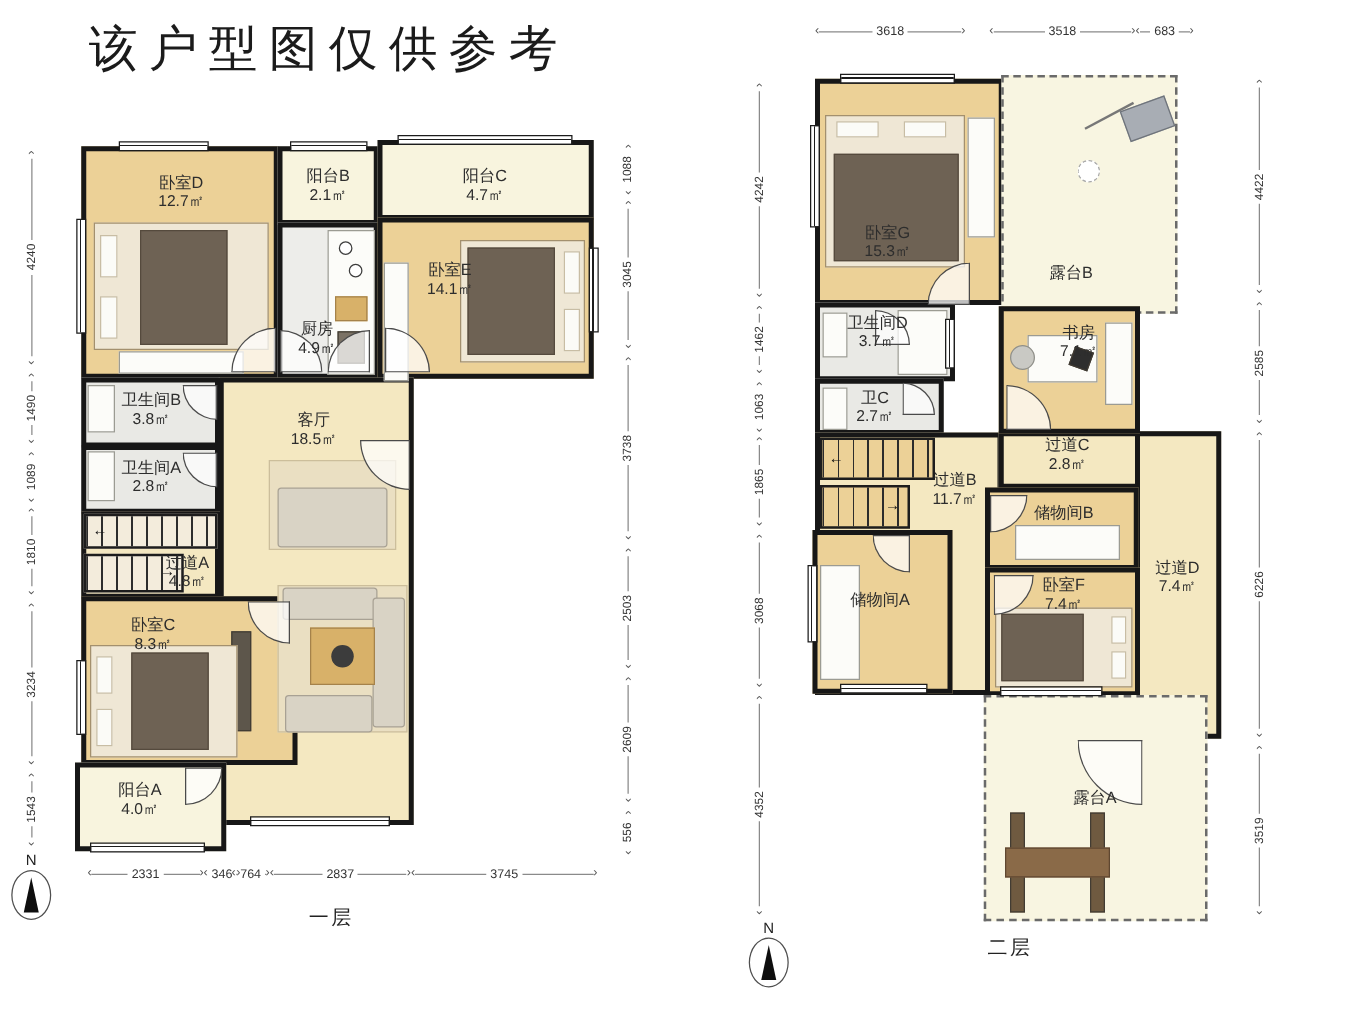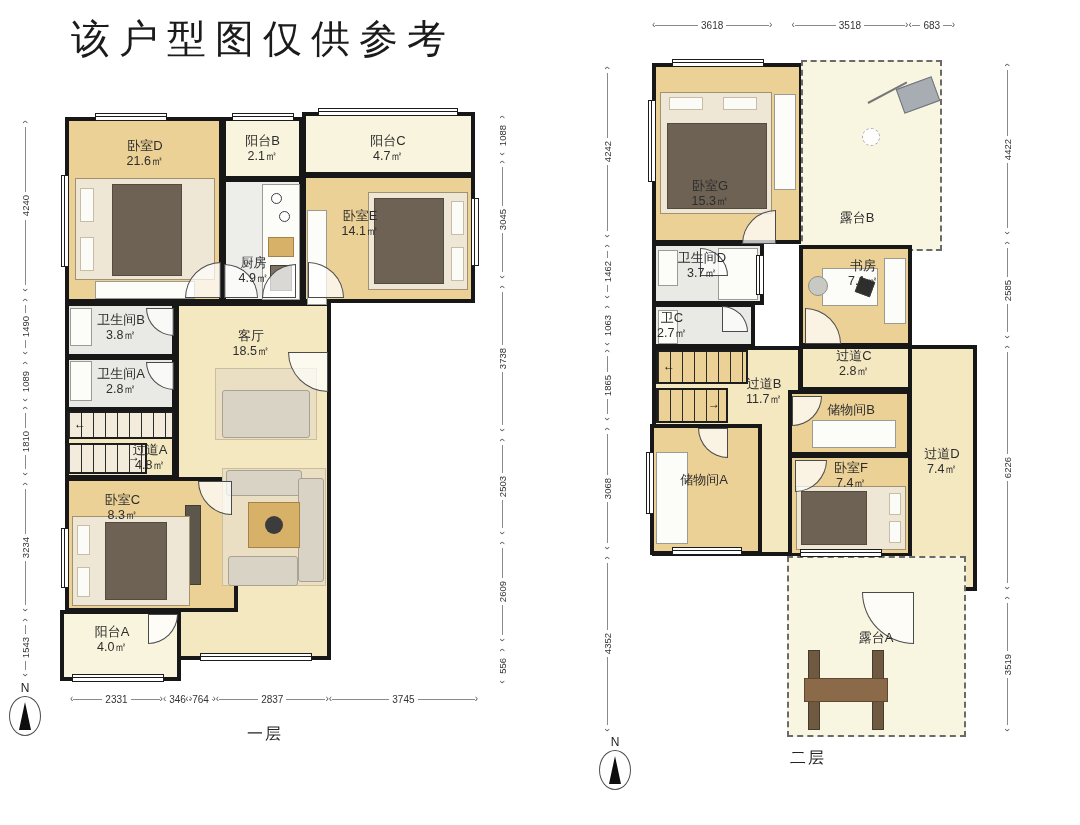--- a/index.html
+++ b/index.html
@@ -240,21 +240,21 @@
     <div style="position:absolute;left:16px;top:13px;width:18px;height:18px;border-radius:50%;background:#3c3c3c;"></div>
   </div>
   <div class="furn bedframe" style="left:72px;top:516px;width:118px;height:90px;">
     <div class="pillow" style="left:4px;top:8px;width:13px;height:30px;"></div>
     <div class="pillow" style="left:4px;top:50px;width:13px;height:30px;"></div>
     <div class="quilt" style="left:32px;top:5px;width:62px;height:78px;"></div>
   </div>
 
   <div class="rlabel" style="left:95px;top:138px;width:100px;">
     <div class="nm">卧室D</div>
-    <div class="ar">21.6㎡</div>
+    <div class="ar">12.7㎡</div>
   </div>
   <div class="rlabel" style="left:222px;top:133px;width:81px;">
     <div class="nm">阳台B</div>
     <div class="ar">2.1㎡</div>
   </div>
   <div class="rlabel" style="left:328px;top:133px;width:120px;">
     <div class="nm">阳台C</div>
     <div class="ar">4.7㎡</div>
   </div>
   <div class="rlabel" style="left:300px;top:208px;width:120px;">
@@ -443,21 +443,21 @@
     <div class="nm">露台B</div>
   </div>
   <div class="rlabel" style="left:656px;top:250px;width:92px;">
     <div class="nm">卫生间D</div>
     <div class="ar">3.7㎡</div>
   </div>
   <div class="rlabel" style="left:818px;top:258px;width:90px;">
     <div class="nm">书房</div>
     <div class="ar">7.1㎡</div>
   </div>
-  <div class="rlabel" style="left:630px;top:310px;width:84px;">
+  <div class="rlabel" style="left:658px;top:310px;width:84px;">
     <div class="nm">卫C</div>
     <div class="ar">2.7㎡</div>
   </div>
   <div class="rlabel" style="left:808px;top:348px;width:92px;">
     <div class="nm">过道C</div>
     <div class="ar">2.8㎡</div>
   </div>
   <div class="rlabel" style="left:718px;top:376px;width:92px;">
     <div class="nm">过道B</div>
     <div class="ar">11.7㎡</div>

